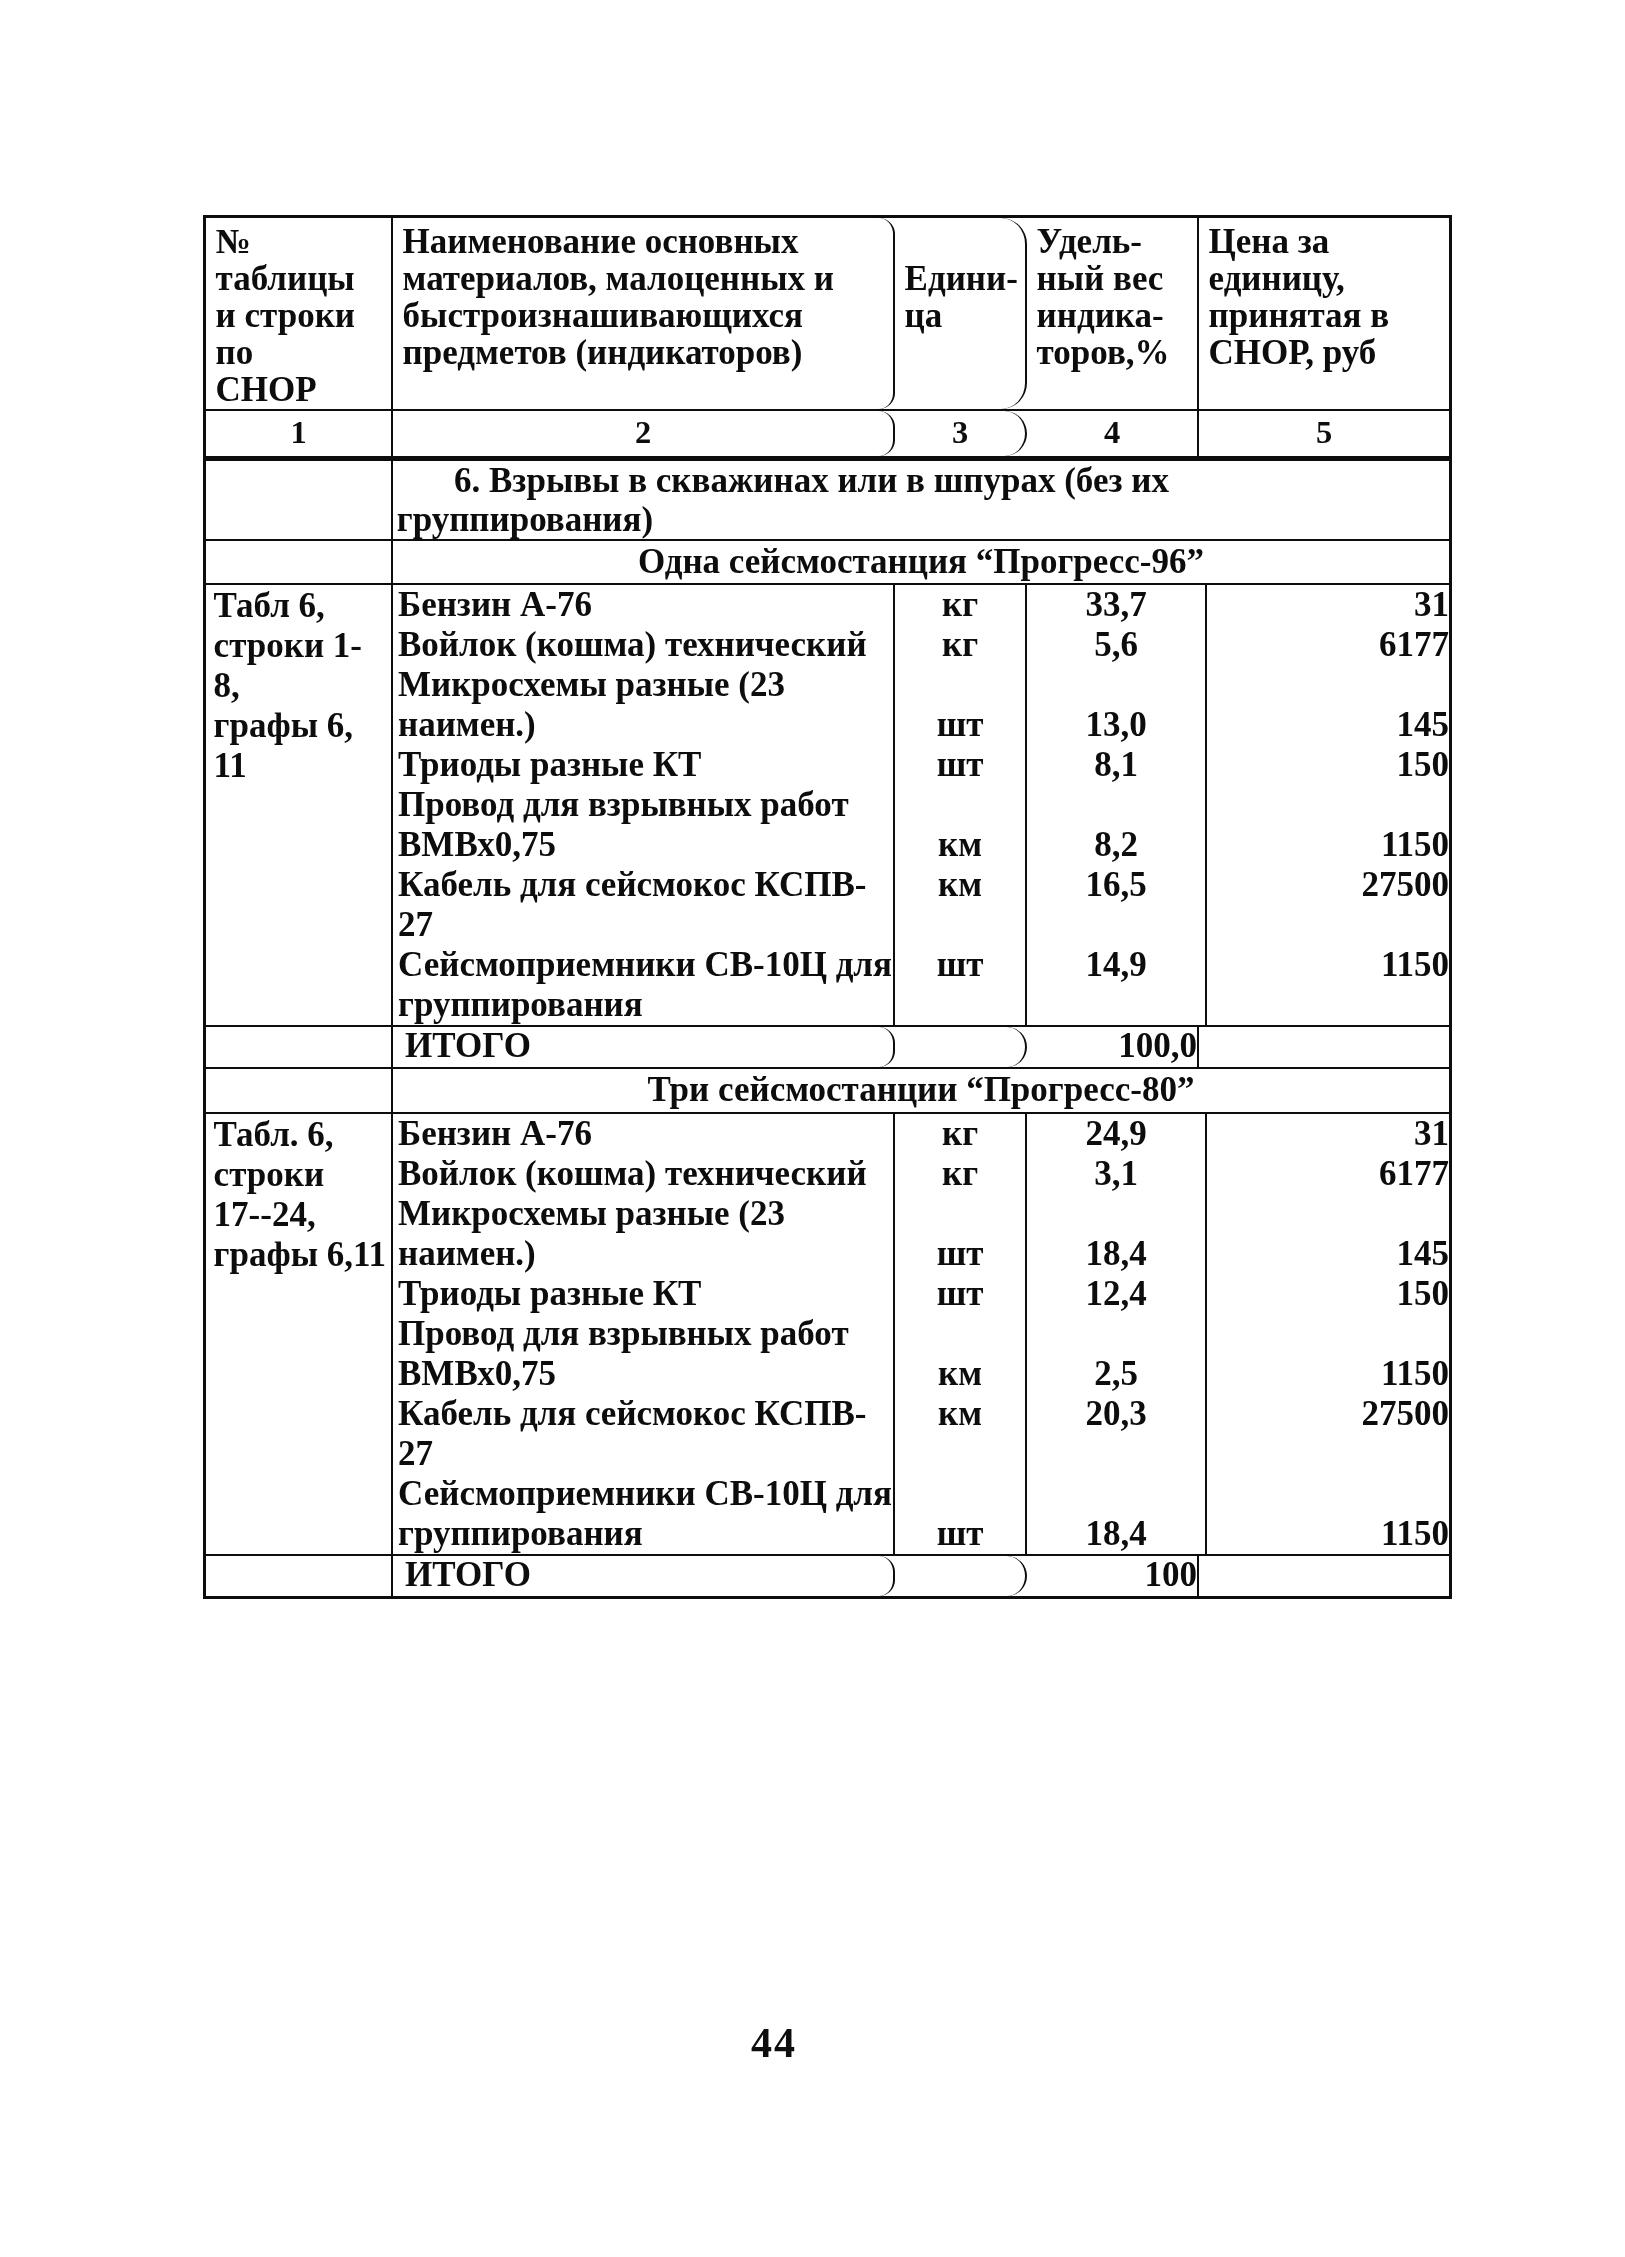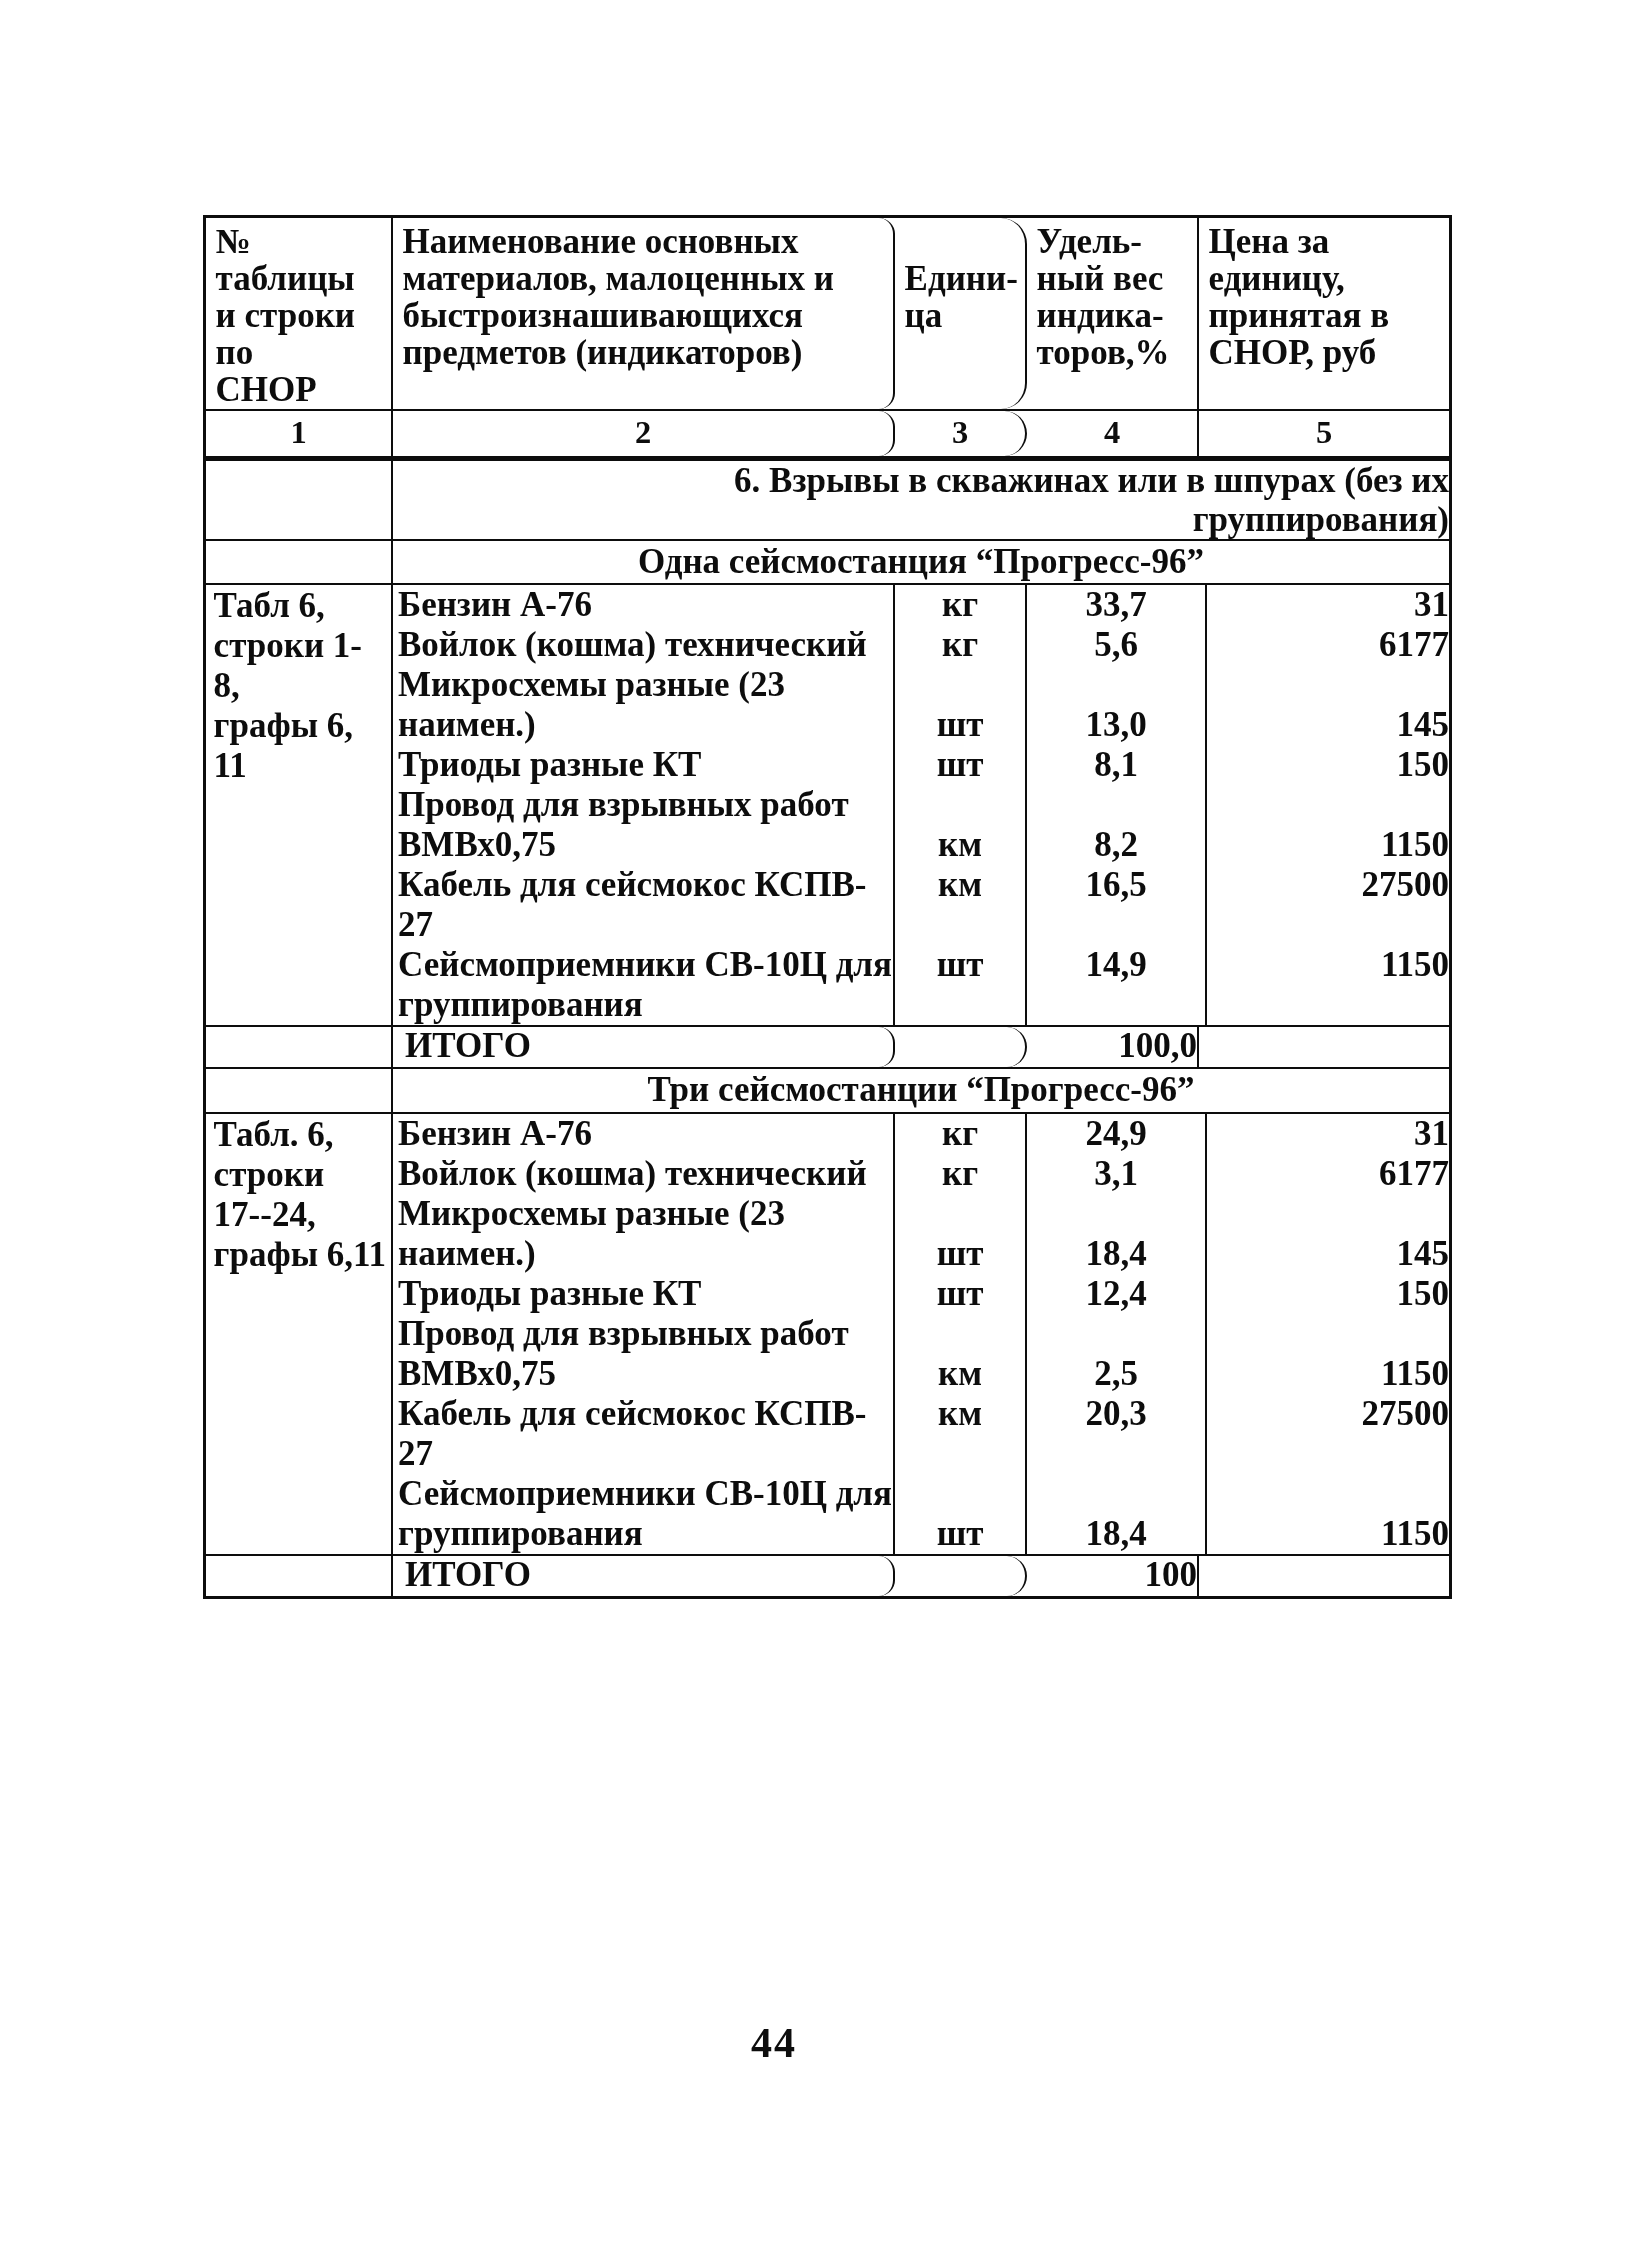--- a/index.html
+++ b/index.html
@@ -35,21 +35,21 @@
   .row-header{height:191px;}
   .row-header .c{padding-top:4.8px;line-height:37px;}
   .hcell{padding-left:9.6px;}
   .hc3{padding-top:42px !important;}
 
   
   .row-nums{height:45px;}
   .row-nums .c{line-height:42px;text-align:center;font-size:32.5px;}
 
   
-  .row-section{height:78px;text-align:right;}
+  .row-section{height:78px;}
   .row-section .cmerge{line-height:39px;}
   .sec-l1{padding-left:61px;}
   .sec-l2{padding-left:3.8px;}
 
   
   .row-sub{height:42px;}
   .row-sub2{height:43px;}
   .row-sub .cmerge,.row-sub2 .cmerge{text-align:center;line-height:42px;}
 
   
@@ -213,21 +213,21 @@
     <div class="row row-total hb3">
       <div class="c c1 vr"></div>
       <div class="c c2 vr tlabel">ИТОГО</div>
       <div class="c c3 vr"></div>
       <div class="c c4 vr">100,0</div>
       <div class="c c5"></div>
     </div>
 
     <div class="row row-sub2 hb3">
       <div class="c c1 vr"></div>
-      <div class="c cmerge">Три сейсмостанции “Прогресс-96”</div>
+      <div class="c cmerge">Три сейсмостанции “Прогресс-80”</div>
     </div>
 
     <div class="block hb3">
       <div class="c c1 vr block-ref">
         <div>Табл. 6,</div>
         <div>строки</div>
         <div>17--24,</div>
         <div>графы 6,11</div>
       </div>
       <div class="block-body">

